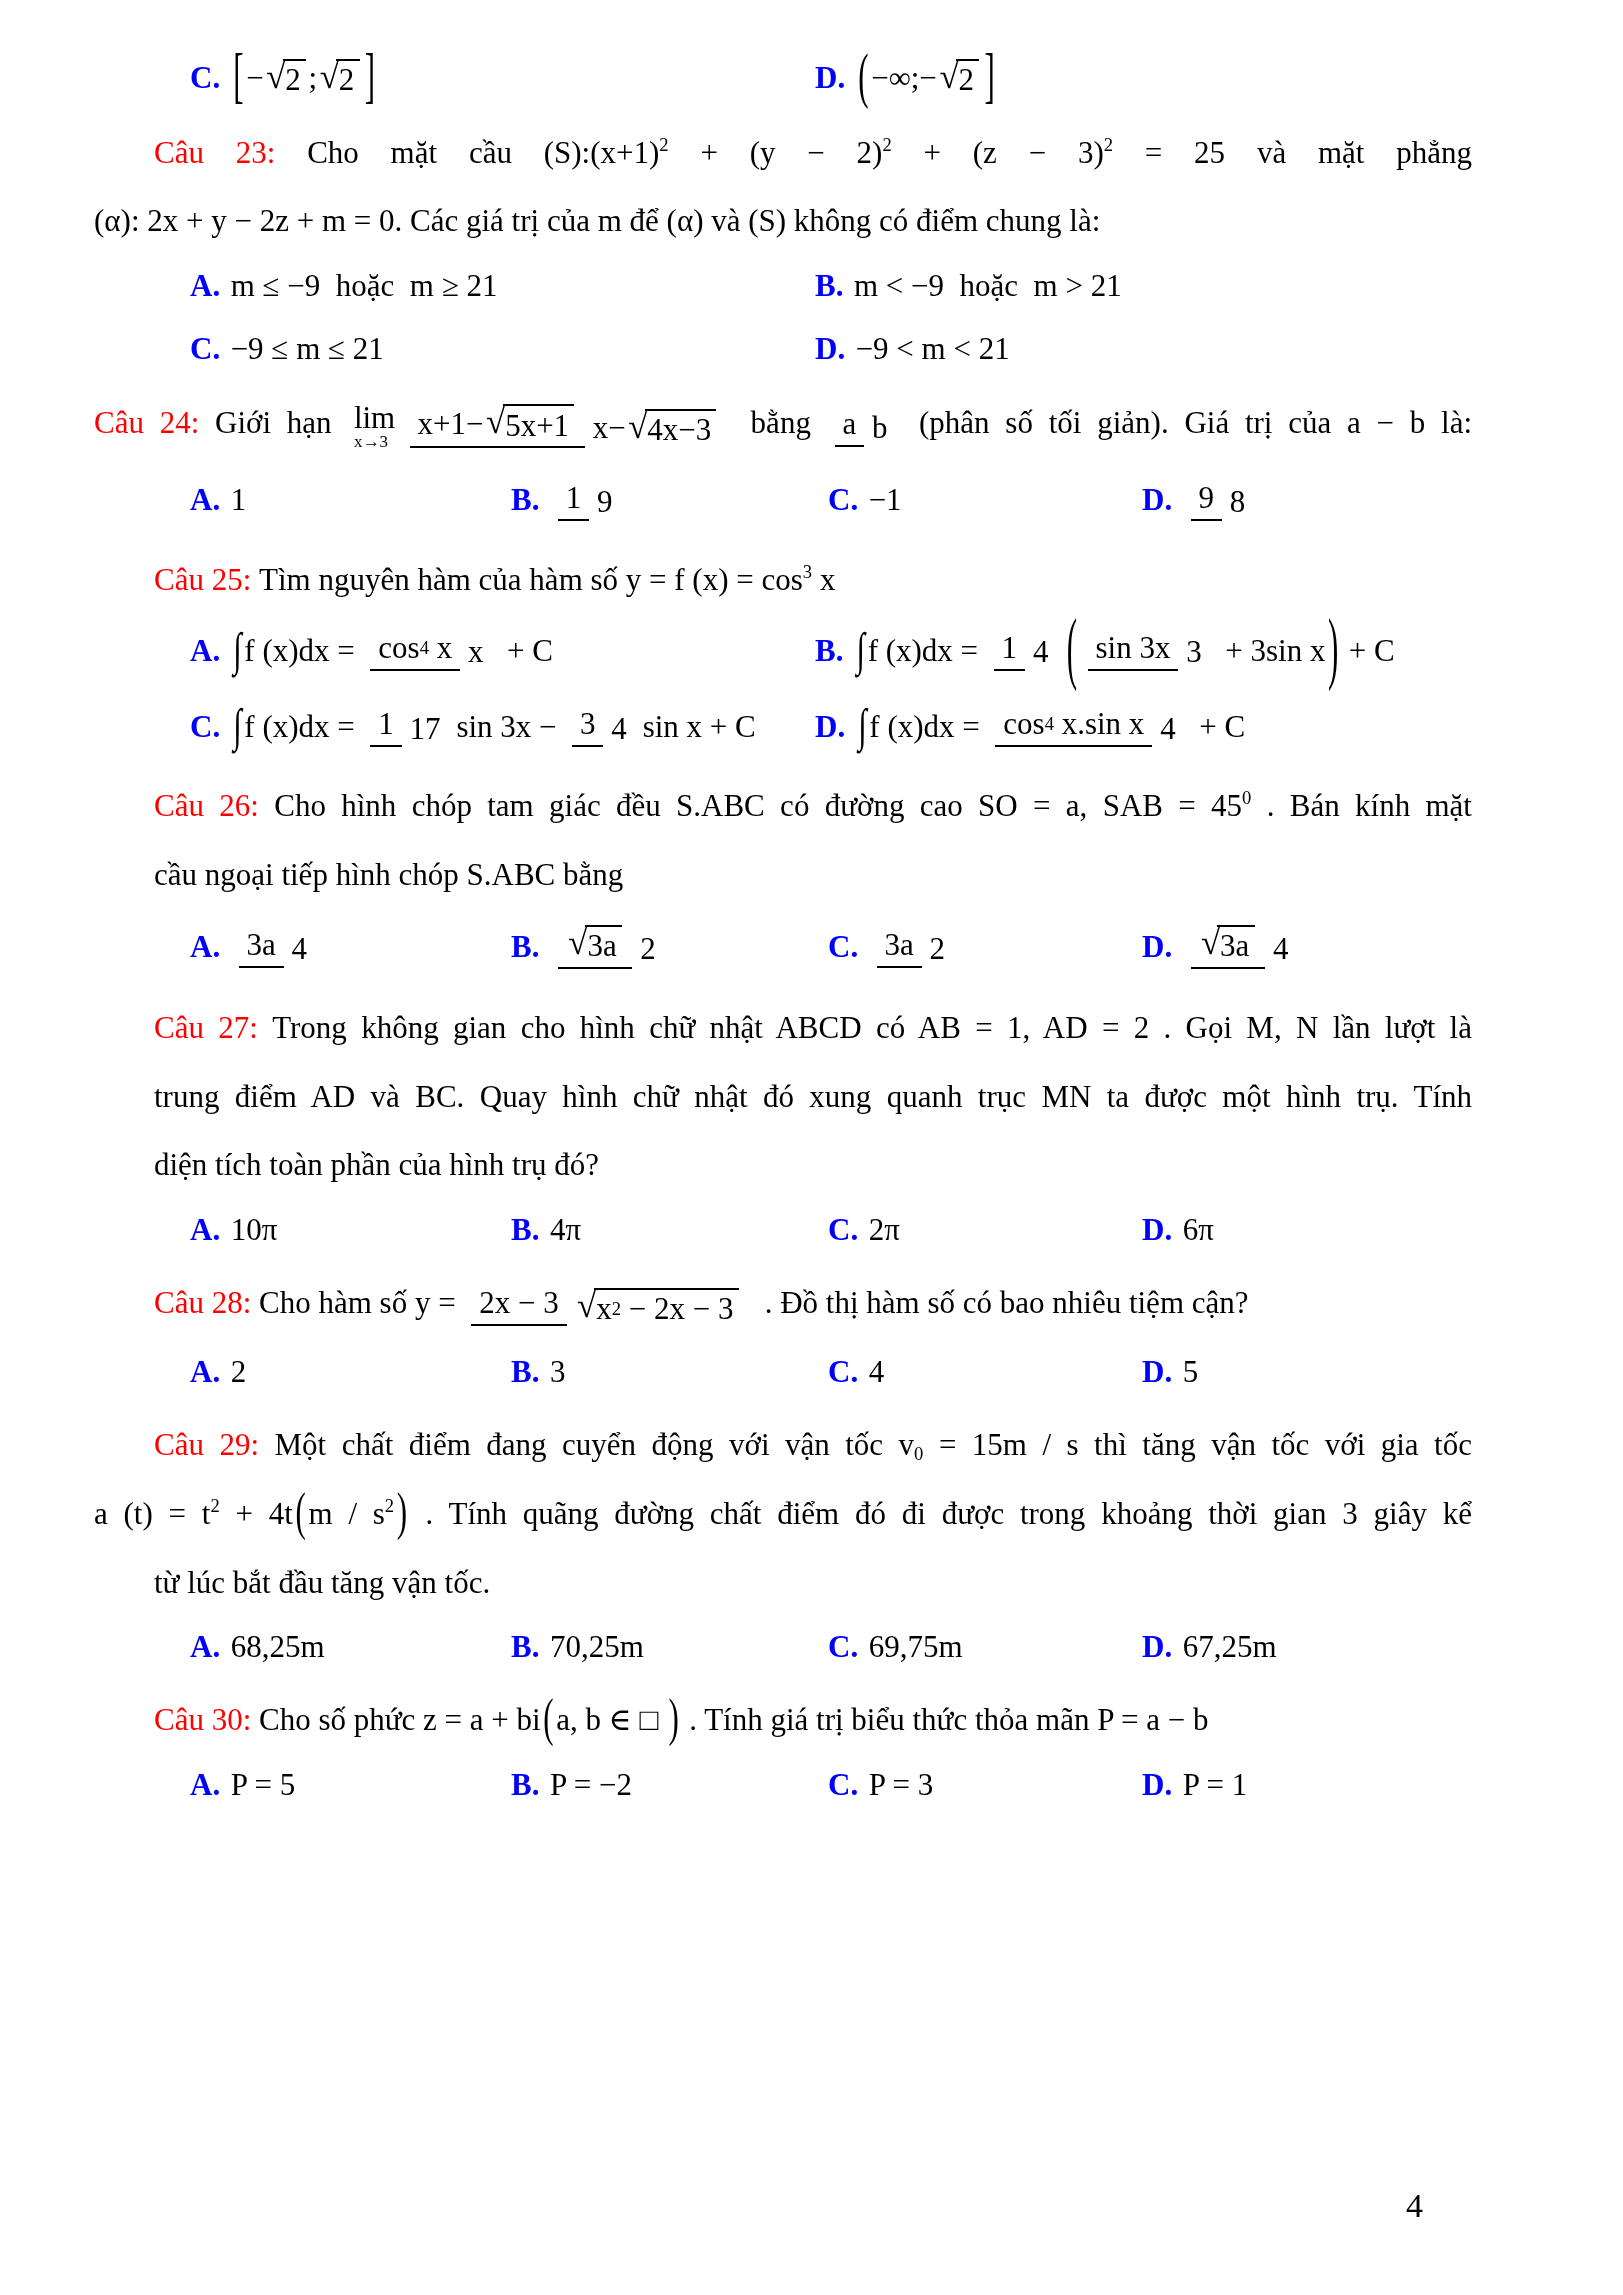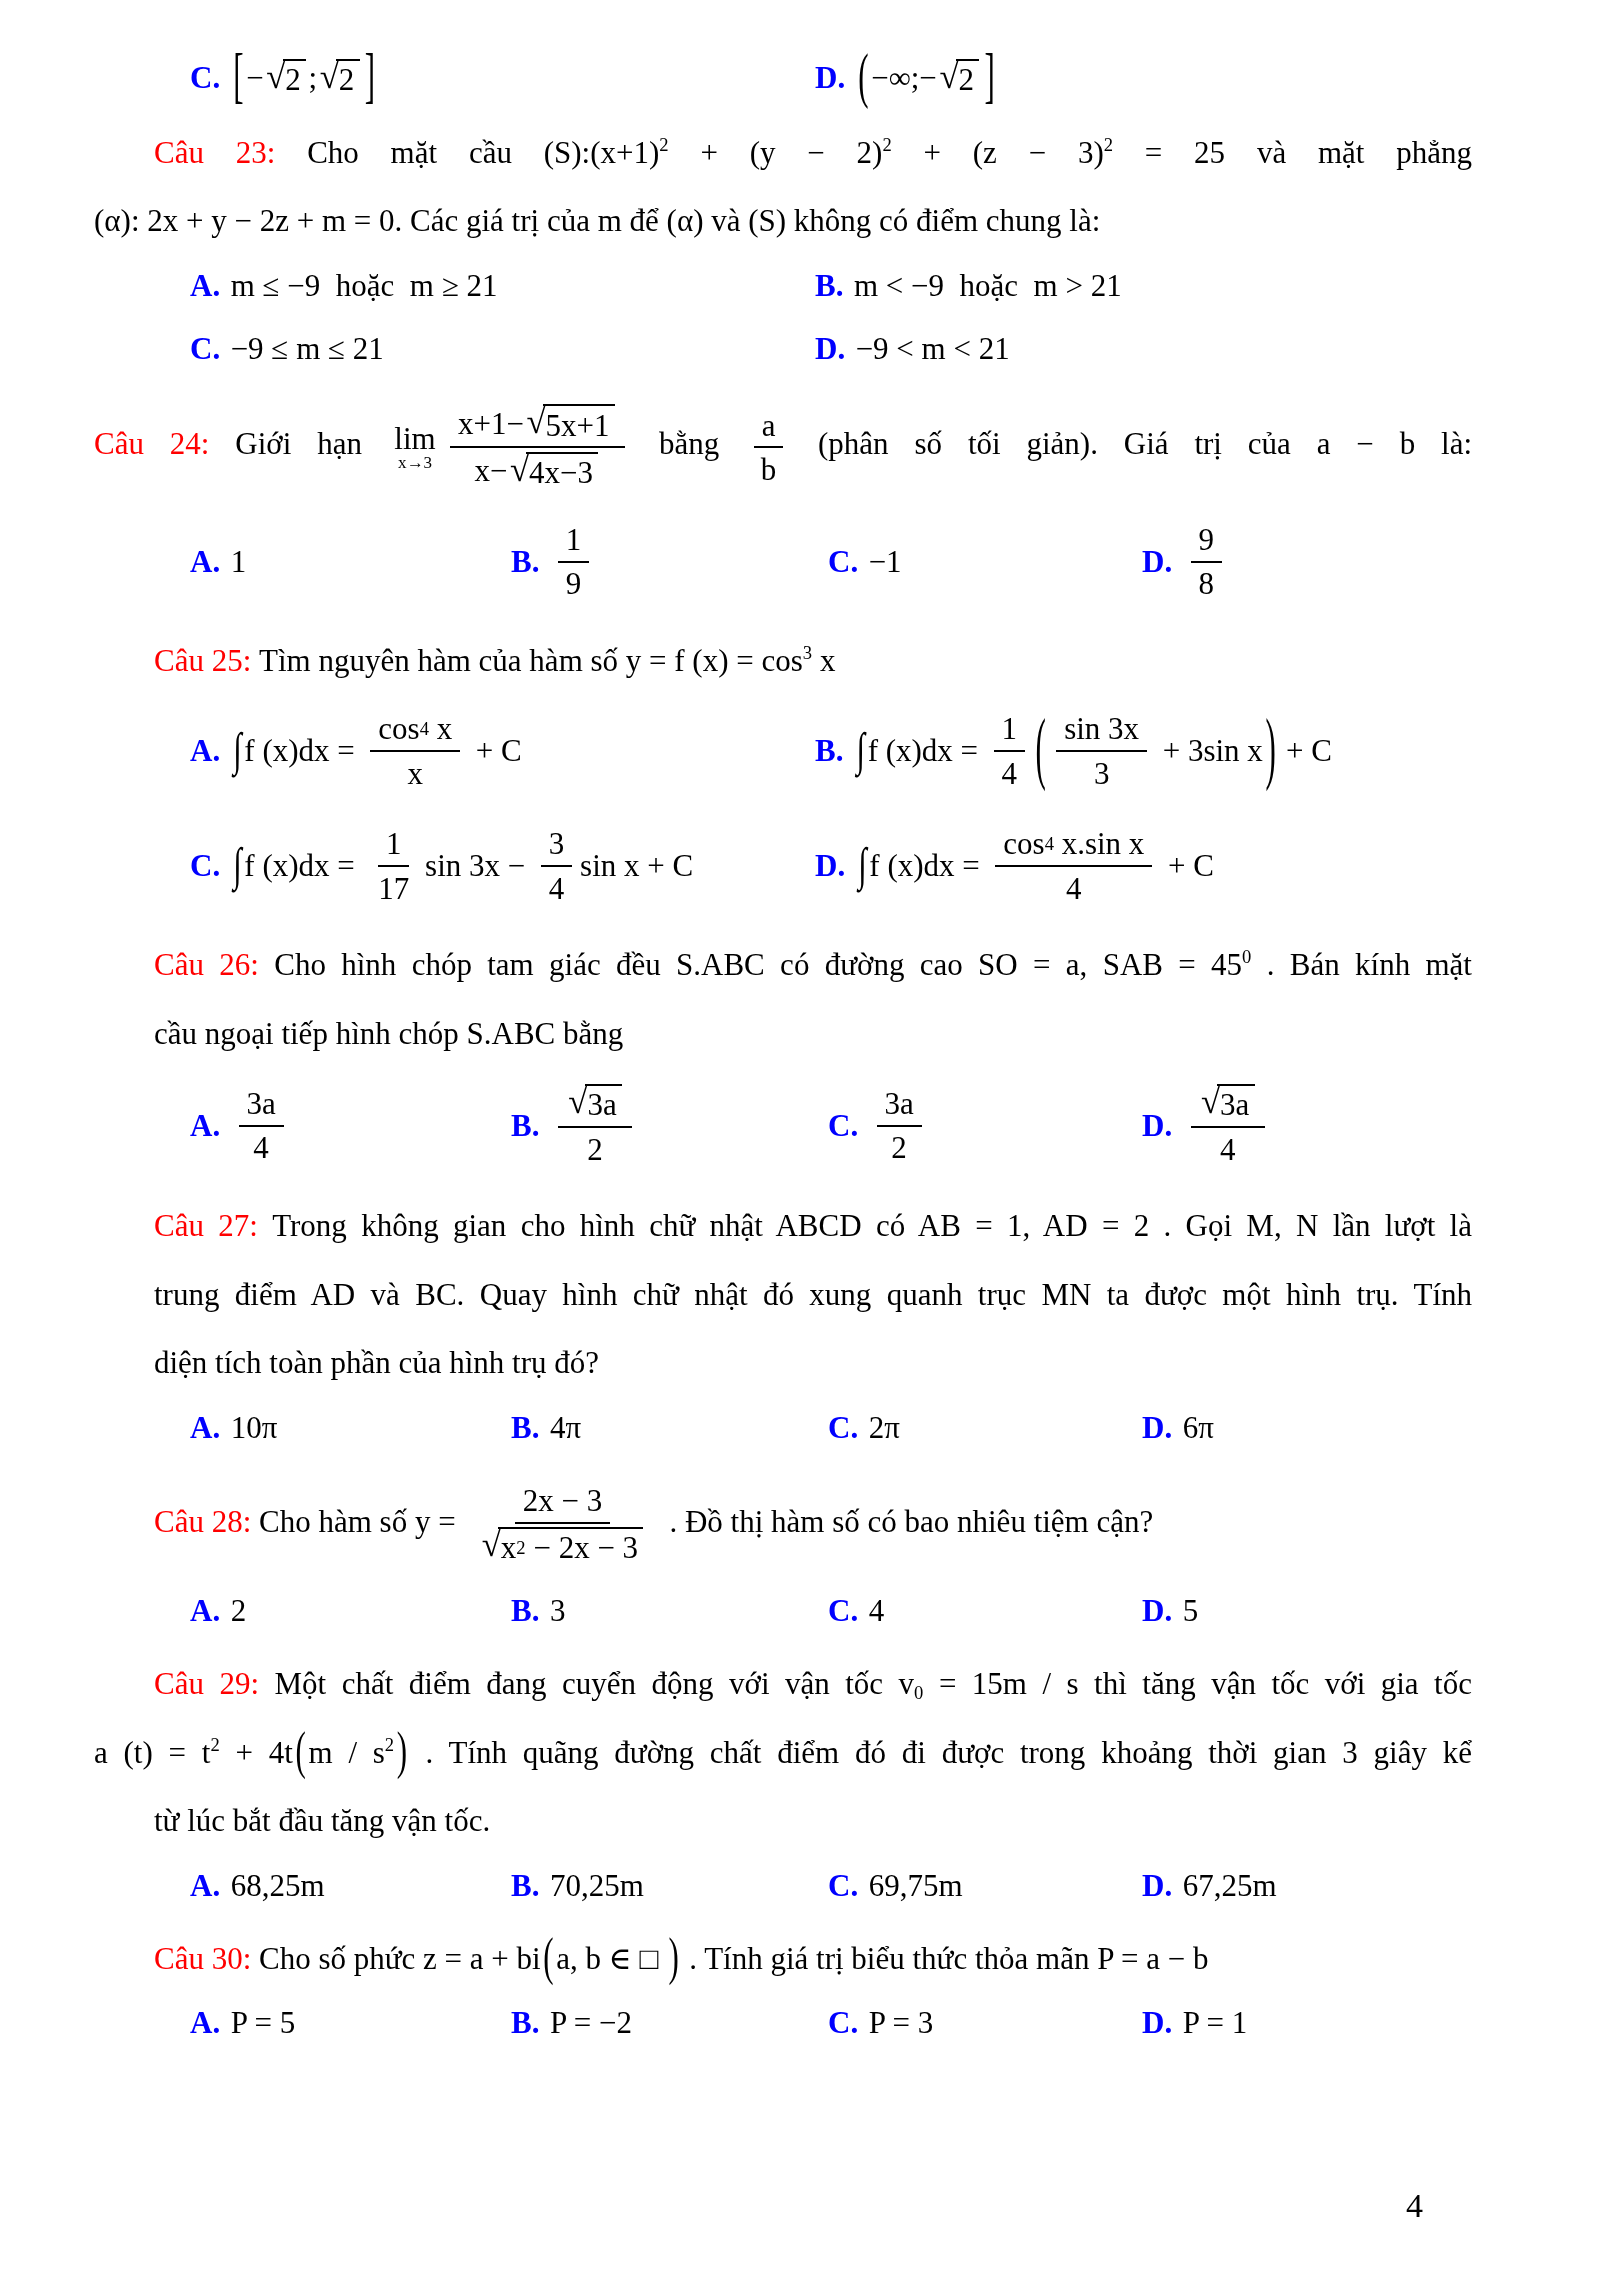--- a/index.html
+++ b/index.html
@@ -38,33 +38,32 @@
   .opts.cols2 { grid-template-columns: 625px 1fr; }
   .opts.cols4 { grid-template-columns: 321px 317px 314px 1fr; }
   .opt { display: flex; align-items: center; }
   .optlab { color: #0000ff; font-weight: bold; margin-right: 10.5px; flex: none; }
   .optbody { display: inline-flex; align-items: center; flex-wrap: nowrap; white-space: pre; }
   .qline .frac, .qline .sqrt, .qline .lim, .qline .big { white-space: pre; }
   sup.msup { font-size: 0.6em; vertical-align: 0.65em; line-height: 0; }
   sub.msub { font-size: 0.6em; vertical-align: -0.25em; line-height: 0; }
   .frac {
     display: inline-flex;
-    flex-direction: column;
     align-items: center;
     vertical-align: middle;
     margin: 3.9px 7.9px;
     line-height: 1.15;
     text-align: center;
   }
   .frac > .fn { padding: 0 7.9px 3.3px 7.9px; border-bottom: 2.6px solid currentColor; display: inline-flex; align-items: center; }
   .frac > .fd { padding: 3.3px 7.9px 0 7.9px; display: inline-flex; align-items: center; }
   .sqrt { display: inline-flex; align-items: stretch; margin: 0 2.6px; }
   .sqrt > .rs { line-height: 1.02; font-size: 1.12em; margin-right: -2.6px; align-self: flex-start; }
   .sqrt > .rb { border-top: 2.6px solid currentColor; padding: 1.3px 5.2px 0 2.6px; display: inline-flex; align-items: center; }
-  .lim { display: inline-flex; flex-direction: column; align-items: center; margin: 0 6.5px; line-height: 1; vertical-align: middle; }
+  .lim { display: inline-flex; flex-direction: column; margin: 0 6.5px; line-height: 1; vertical-align: middle; }
   .lim > .lu { font-size: 0.55em; margin-top: 0; }
   .big {
     display: inline-block;
     transform: scaleY(var(--s, 1.6));
     transform-origin: 50% 55%;
     margin: 0 2.6px;
   }
   .page-number {
     position: absolute;
     top: 2187px;

